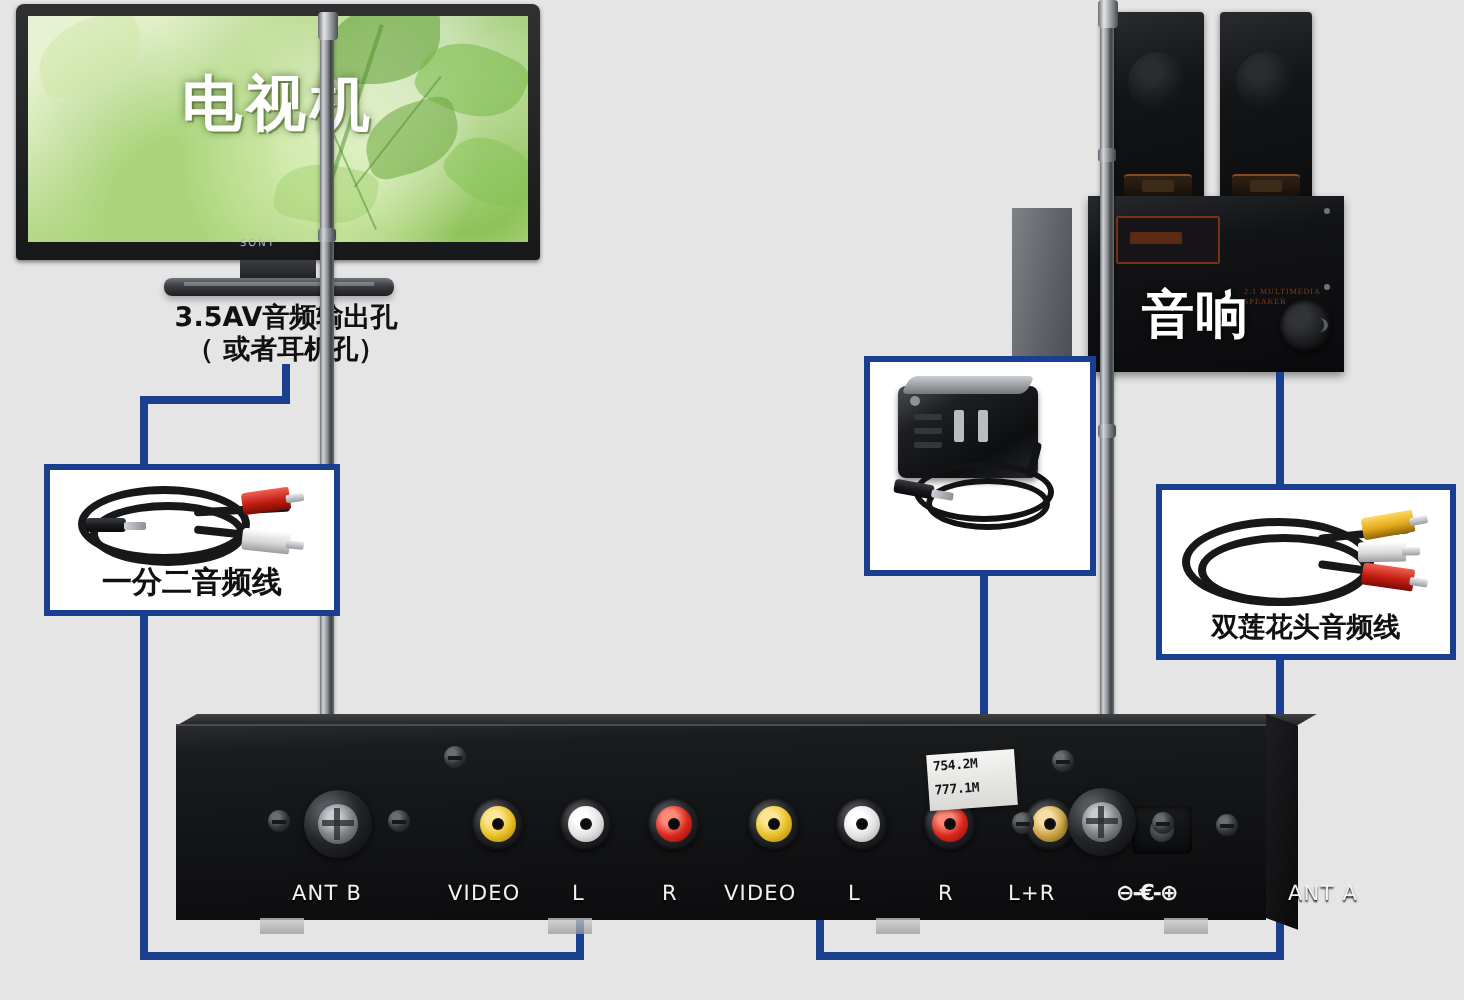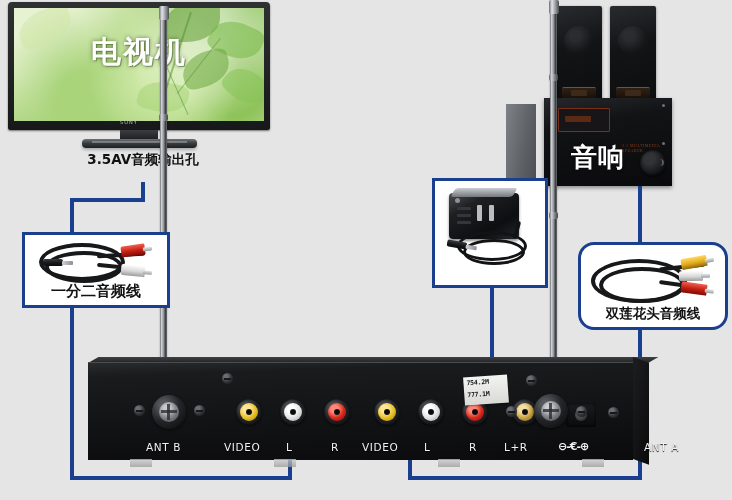--- a/index.html
+++ b/index.html
@@ -190,20 +190,21 @@
       </div>
       <div class="tv-brand">SONY</div>
     </div>
     <div class="tv-neck"></div>
     <div class="tv-base"></div>
     <div class="tv-base-hl"></div>
   </div>
 
   <div class="abs" style="left:58px;top:152px;width:170px;text-align:center;line-height:1.18;">
     <div style="font-size:13.5px;font-weight:bold;color:#111;">3.5AV音频输出孔</div>
+    <div style="font-size:13.5px;font-weight:bold;color:#111;">（ 或者耳机孔）</div>
   </div>
 
   <div class="abs" id="spk">
     <div class="subside"></div>
     <div class="sat sat1">
       <div class="cone"></div>
       <div class="grille">
           <i></i>
         </div>
     </div>
@@ -365,21 +366,21 @@
         <div class="adpt-prong" style="left:40px;top:12px;width:5px;height:16px;"></div>
         <div class="abs" style="left:6px;top:5px;width:5px;height:5px;border-radius:50%;background:#8e9195;"></div>
       </div>
       <div class="abs" style="left:80px;top:40px;width:4px;height:18px;background:#121315;border-radius:2px;transform:rotate(14deg);"></div>
       <div class="adpt-cord" style="left:22px;top:50px;width:64px;height:24px;"></div>
       <div class="adpt-cord" style="left:28px;top:58px;width:56px;height:20px;"></div>
       <div class="jackplug" style="left:12px;top:60px;transform:rotate(10deg);"></div>
     </div>
   </div>
 
-  <div class="accbox" style="left:578px;top:242px;width:150px;height:88px;border-radius:16px;">
+  <div class="accbox" style="left:578px;top:242px;width:150px;height:88px;">
     <div class="abs" style="left:0;top:0;width:100%;height:100%;overflow:hidden;">
       <div class="cab-loop" style="left:10px;top:14px;width:88px;height:36px;"></div>
       <div class="cab-loop" style="left:18px;top:22px;width:78px;height:28px;"></div>
       <div class="abs" style="left:78px;top:20px;width:46px;height:4px;background:#17181a;border-radius:2px;transform:rotate(-6deg);"></div>
       <div class="abs" style="left:78px;top:38px;width:44px;height:4px;background:#17181a;border-radius:2px;transform:rotate(8deg);"></div>
       <div class="plug p-yellow" style="left:100px;top:12px;width:26px;height:11px;transform:rotate(-10deg);">
           <div class="body"></div>
           <div class="tip"></div>
         </div>
       <div class="plug p-red" style="left:100px;top:38px;width:26px;height:11px;transform:rotate(8deg);">

